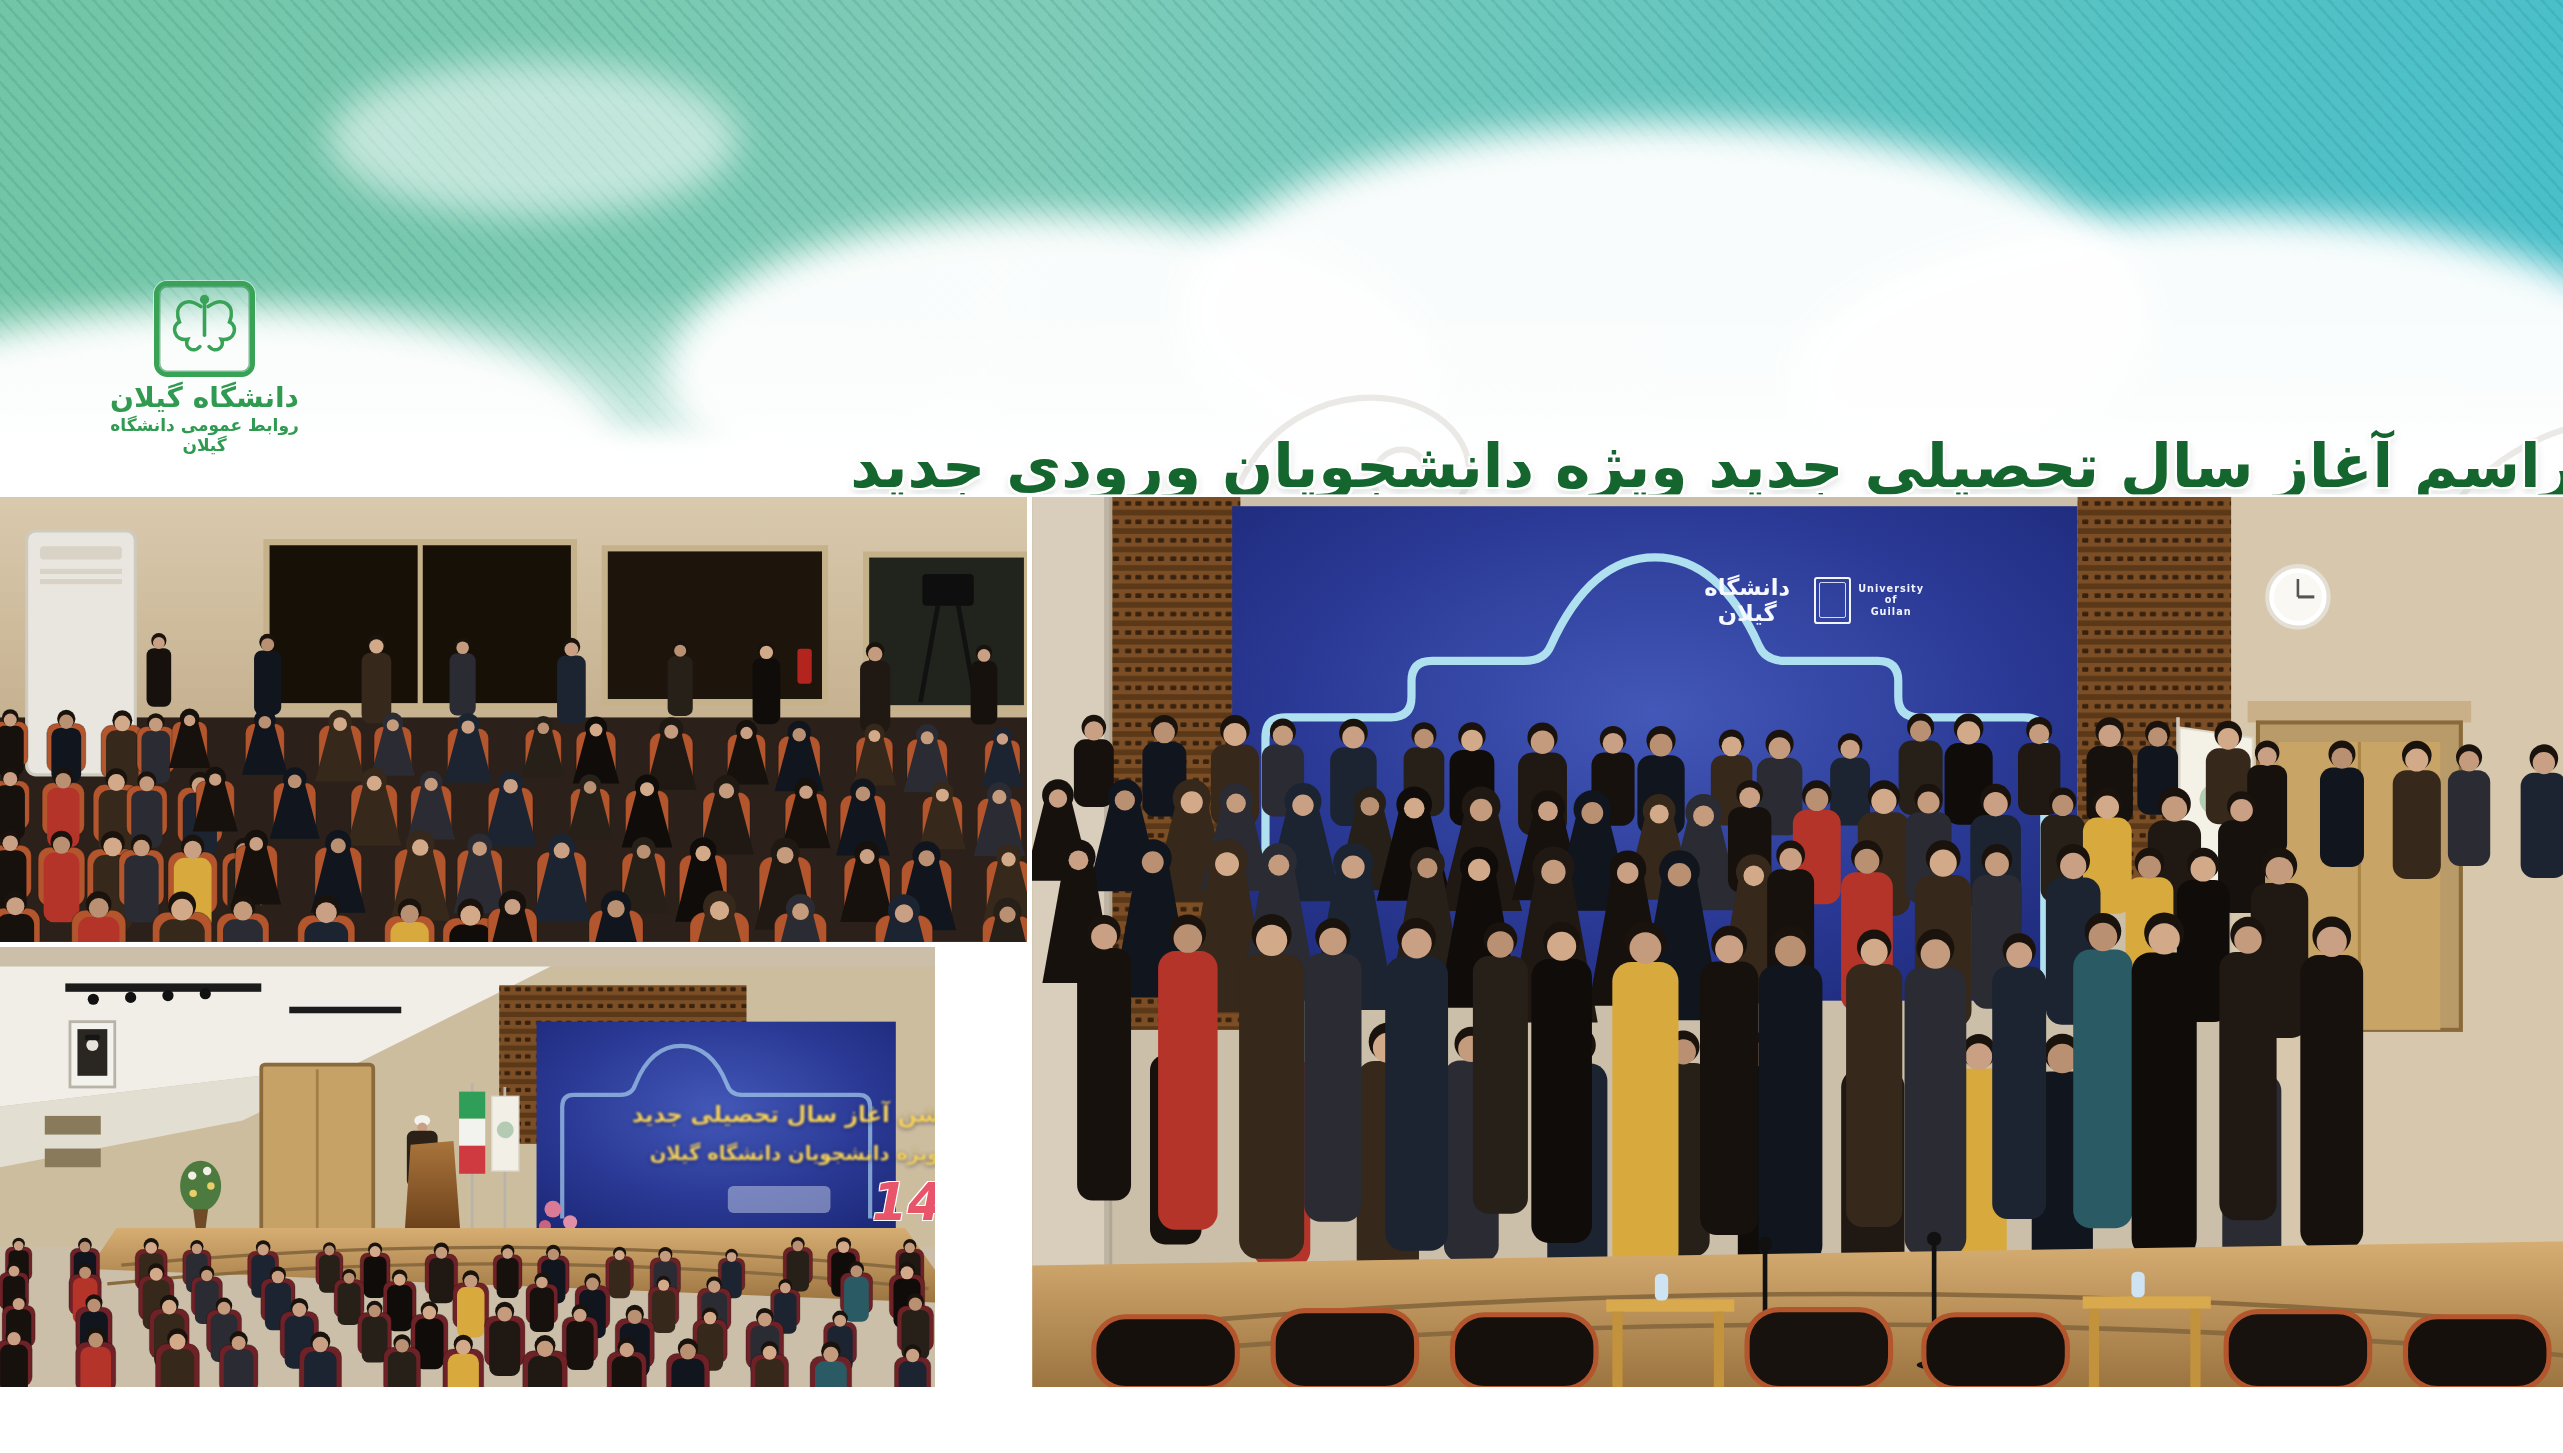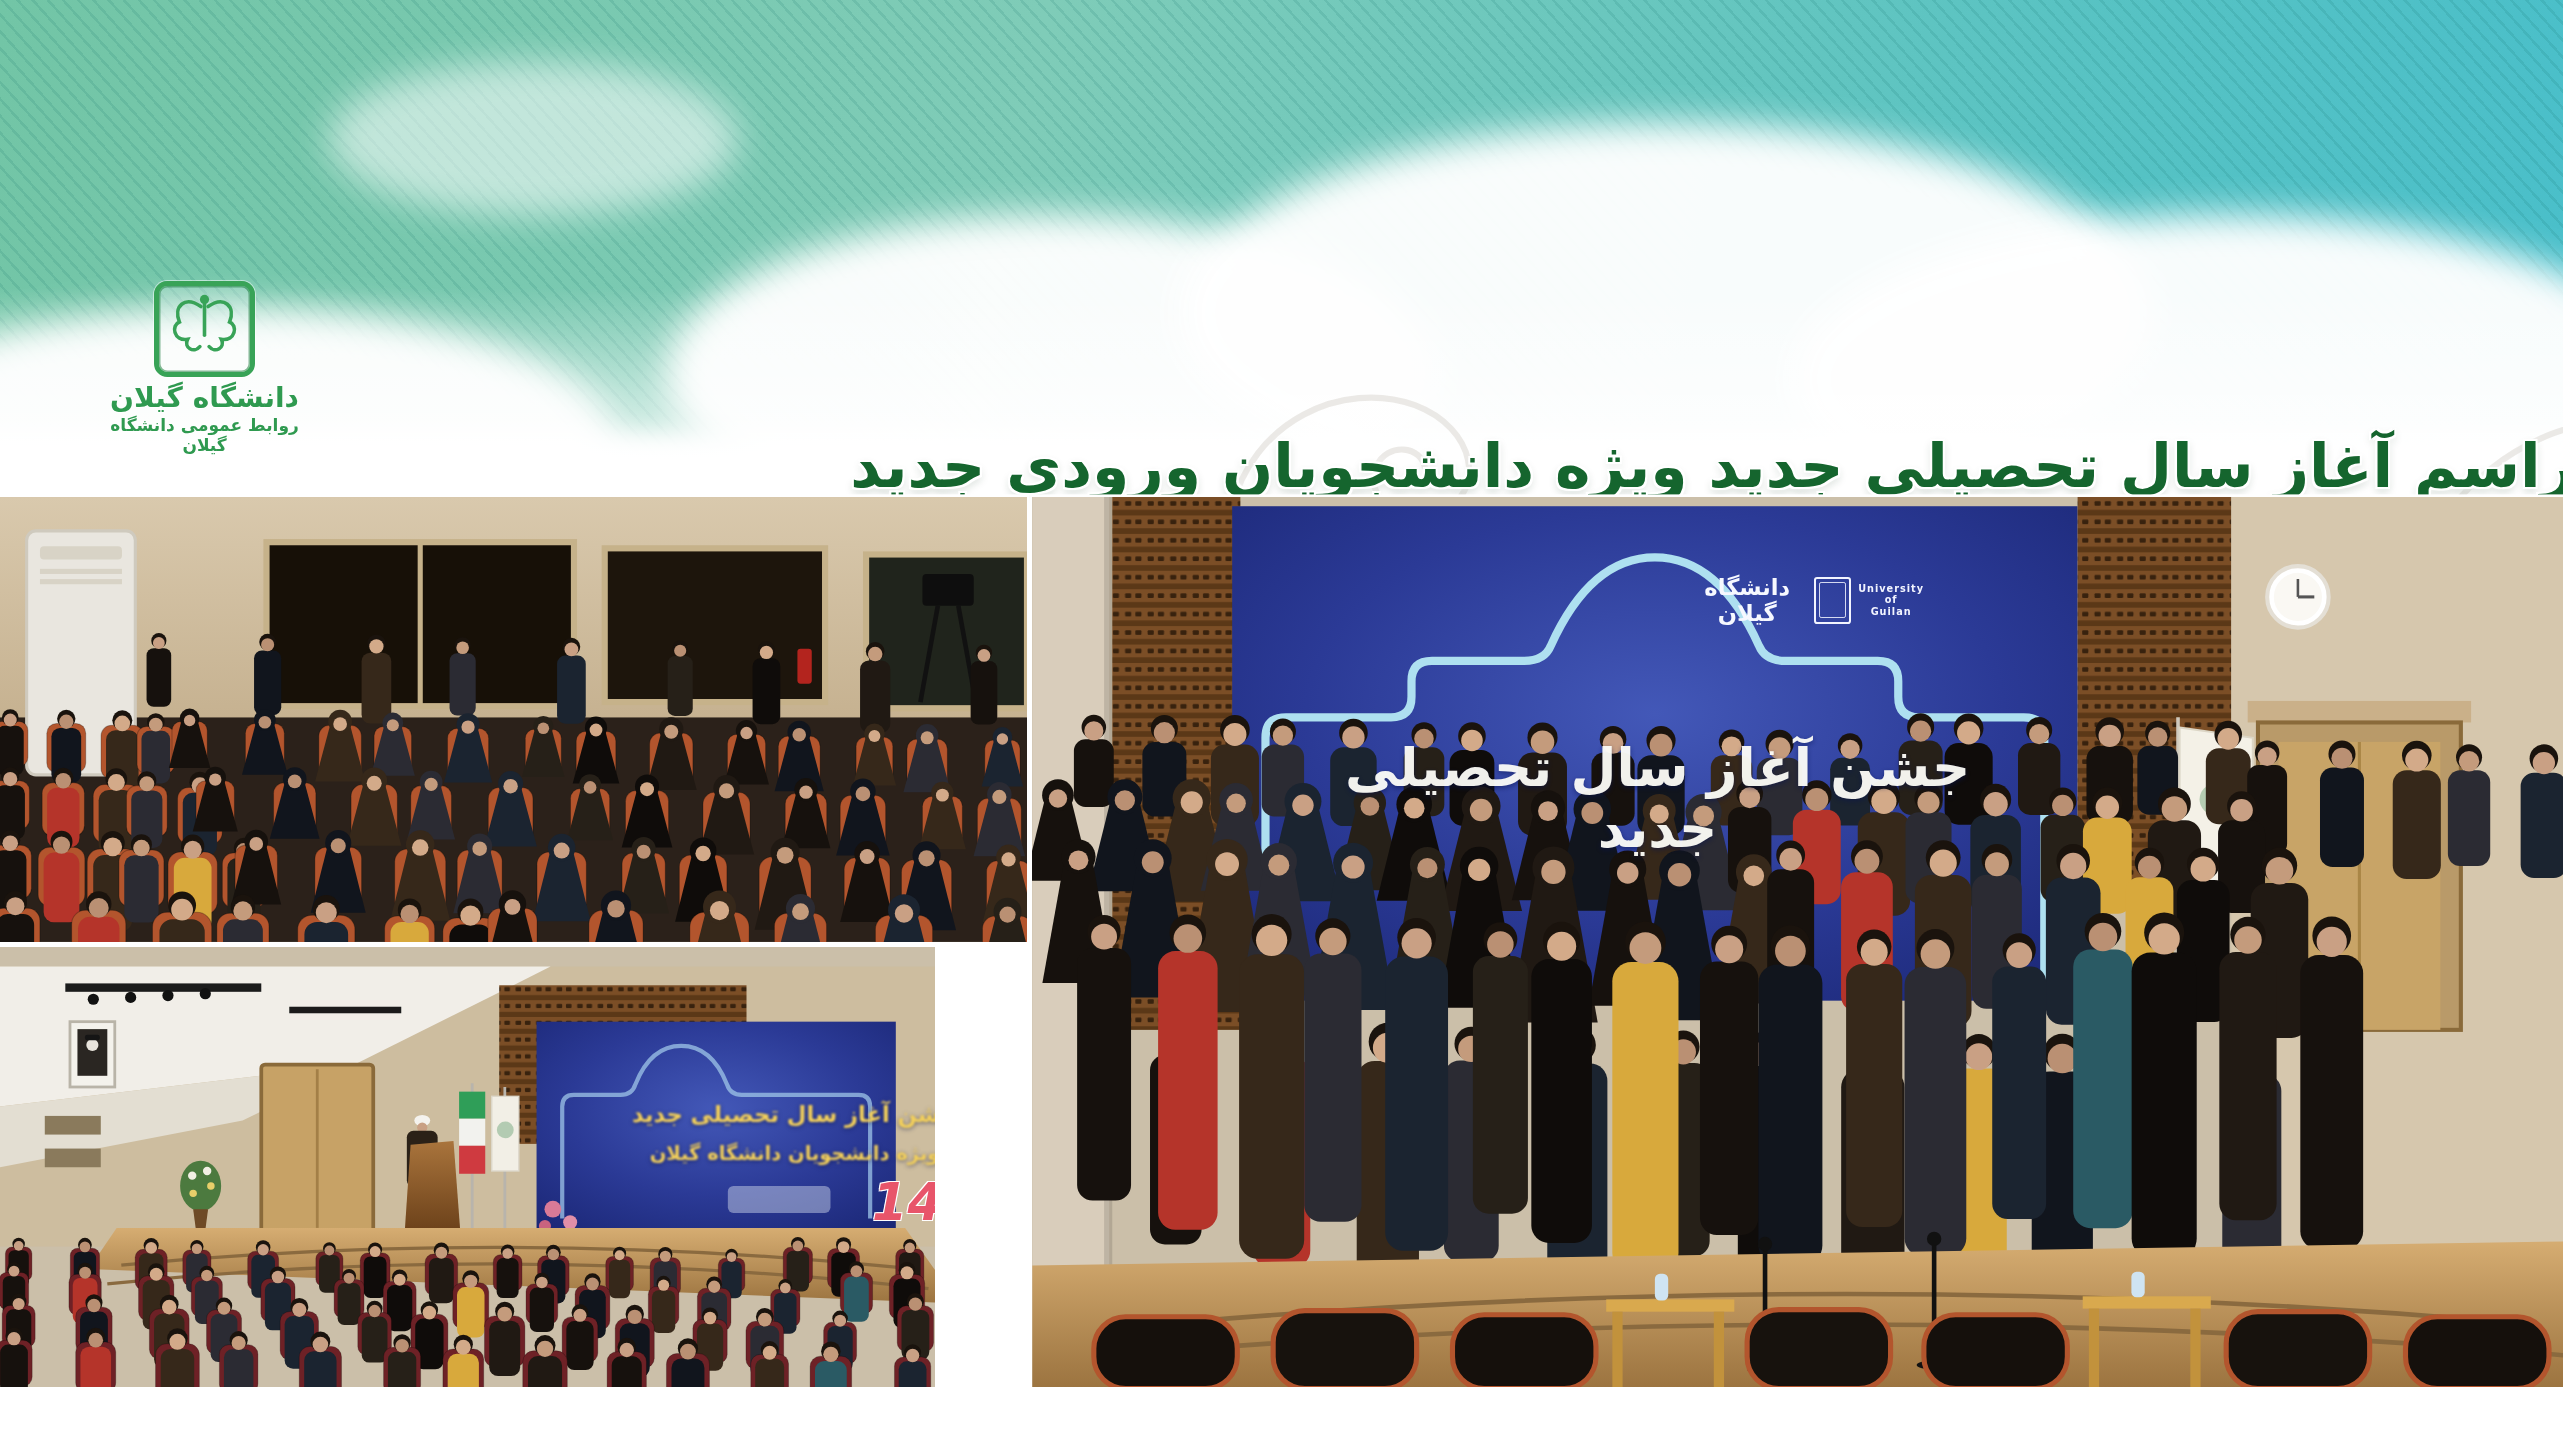--- a/index.html
+++ b/index.html
@@ -1123,17 +1123,16 @@
     </svg>
     <div class="ovl logo-row" style="left:656px;top:77px;width:236px;">
       <span class="en ltr">
         <span>University of</span><br><span>Guilan</span>
       </span>
       <span class="sq" style="width:43px;height:43px;">
           <i></i>
         </span>
       <span class="fa" style="font-size:22.6px;">دانشگاه گیلان</span>
     </div>
-    <div class="ovl scr-title" style="left:287px;top:240px;width:677px;font-size:53px;">جشن آغاز سال تحصیلی جدید</div>
   </figure>
 
 </div>
 
 
 </body></html>

